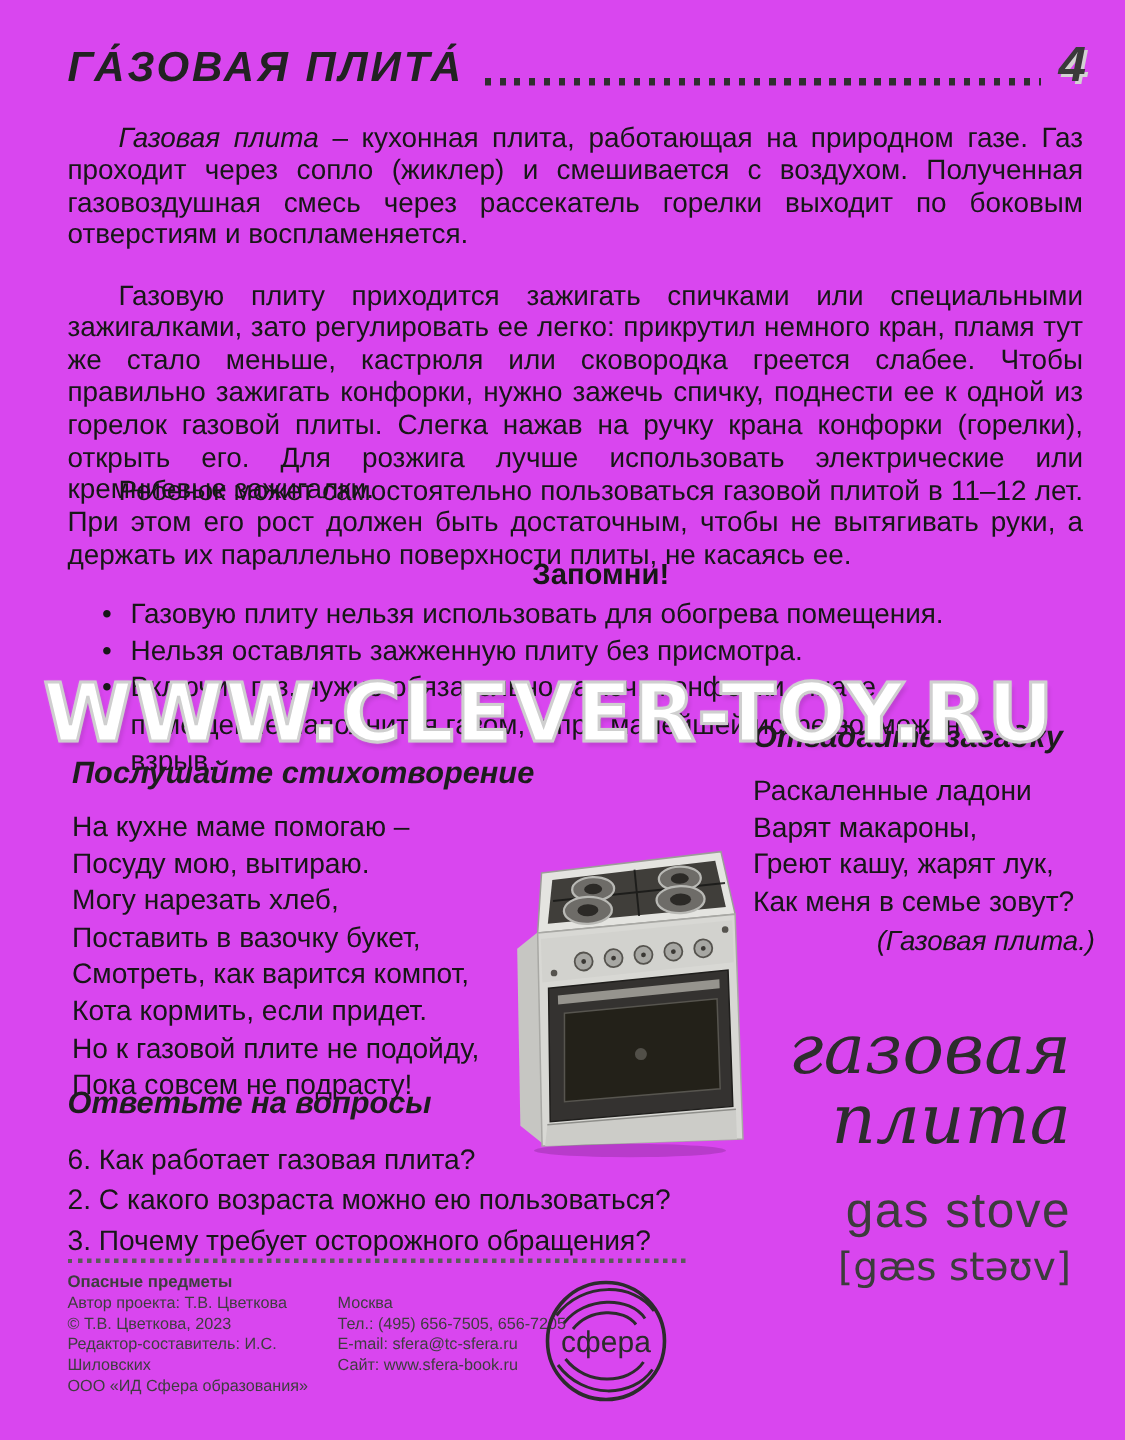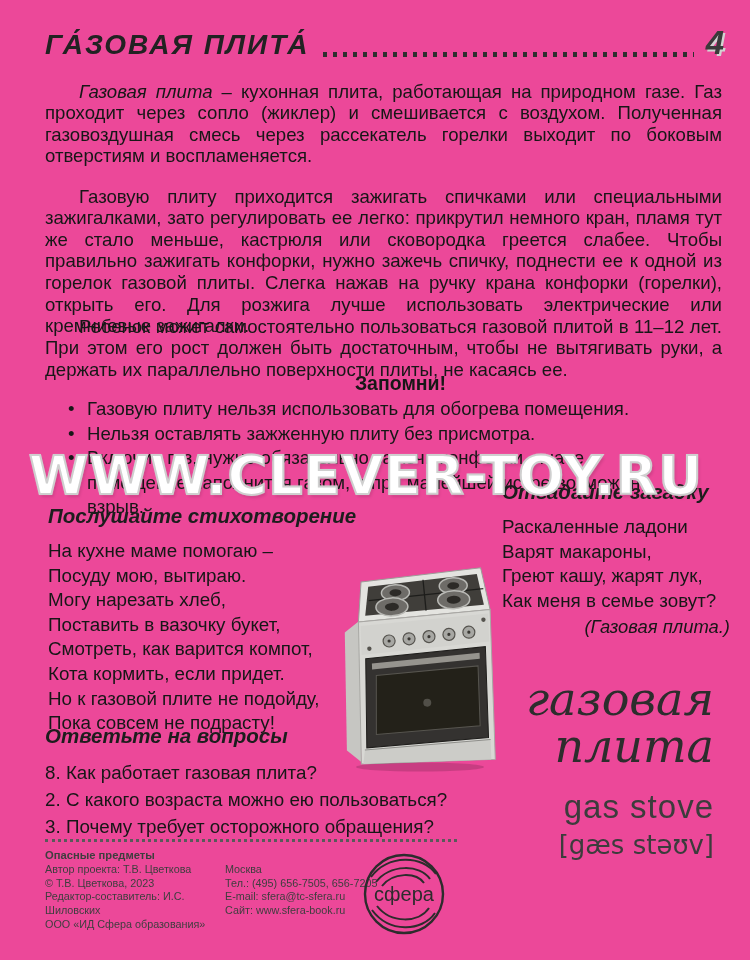--- a/index.html
+++ b/index.html
@@ -1,17 +1,17 @@
 <!DOCTYPE html>
 <html><head>
 <meta charset="utf-8">
 <style>
   html,body { margin:0; padding:0; background:#ffffff; }
   .page {
-    position:relative; width:750px; height:960px; background:#ec4899;
+    position:relative; width:750px; height:960px; background:#d946ef;
     font-family:"Liberation Sans", sans-serif; color:#171717; overflow:hidden;
   }
 
   
   .header { position:absolute; top:24px; left:45px; right:26px; display:flex; align-items:baseline; }
   .title {
     font-size:28px; font-weight:bold; font-style:italic; letter-spacing:2px;
     color:#222; white-space:nowrap;
   }
   .leader {
@@ -170,21 +170,21 @@
       <polygon points="42,118 144,112 144,172 40,177" fill="#232119" stroke="#57554f" stroke-width="1"></polygon>
       <circle cx="92" cy="147" r="4" fill="#514f48"></circle>
       <polygon points="28,192 154,186 154,206 26,206" fill="#ccccc8"></polygon>
       <line x1="28" y1="192" x2="154" y2="186" stroke="#8e8e8a" stroke-width="1"></line>
     </g>
     <ellipse cx="86" cy="211" rx="64" ry="4.5" fill="rgba(0,0,0,0.15)"></ellipse>
   </svg>
 
   <div class="questions">
     <div class="col-heading">Ответьте на вопросы</div>
-    <div class="question-item">8. Как работает газовая плита?</div>
+    <div class="question-item">6. Как работает газовая плита?</div>
     <div class="question-item">2. С какого возраста можно ею пользоваться?</div>
     <div class="question-item">3. Почему требует осторожного обращения?</div>
   </div>
 
   <div class="vocab">
     <div class="vocab-ru">газовая</div>
     <div class="vocab-ru">плита</div>
     <div class="vocab-en">gas stove</div>
     <div class="vocab-tr">[gæs stəʊv]</div>
   </div>

